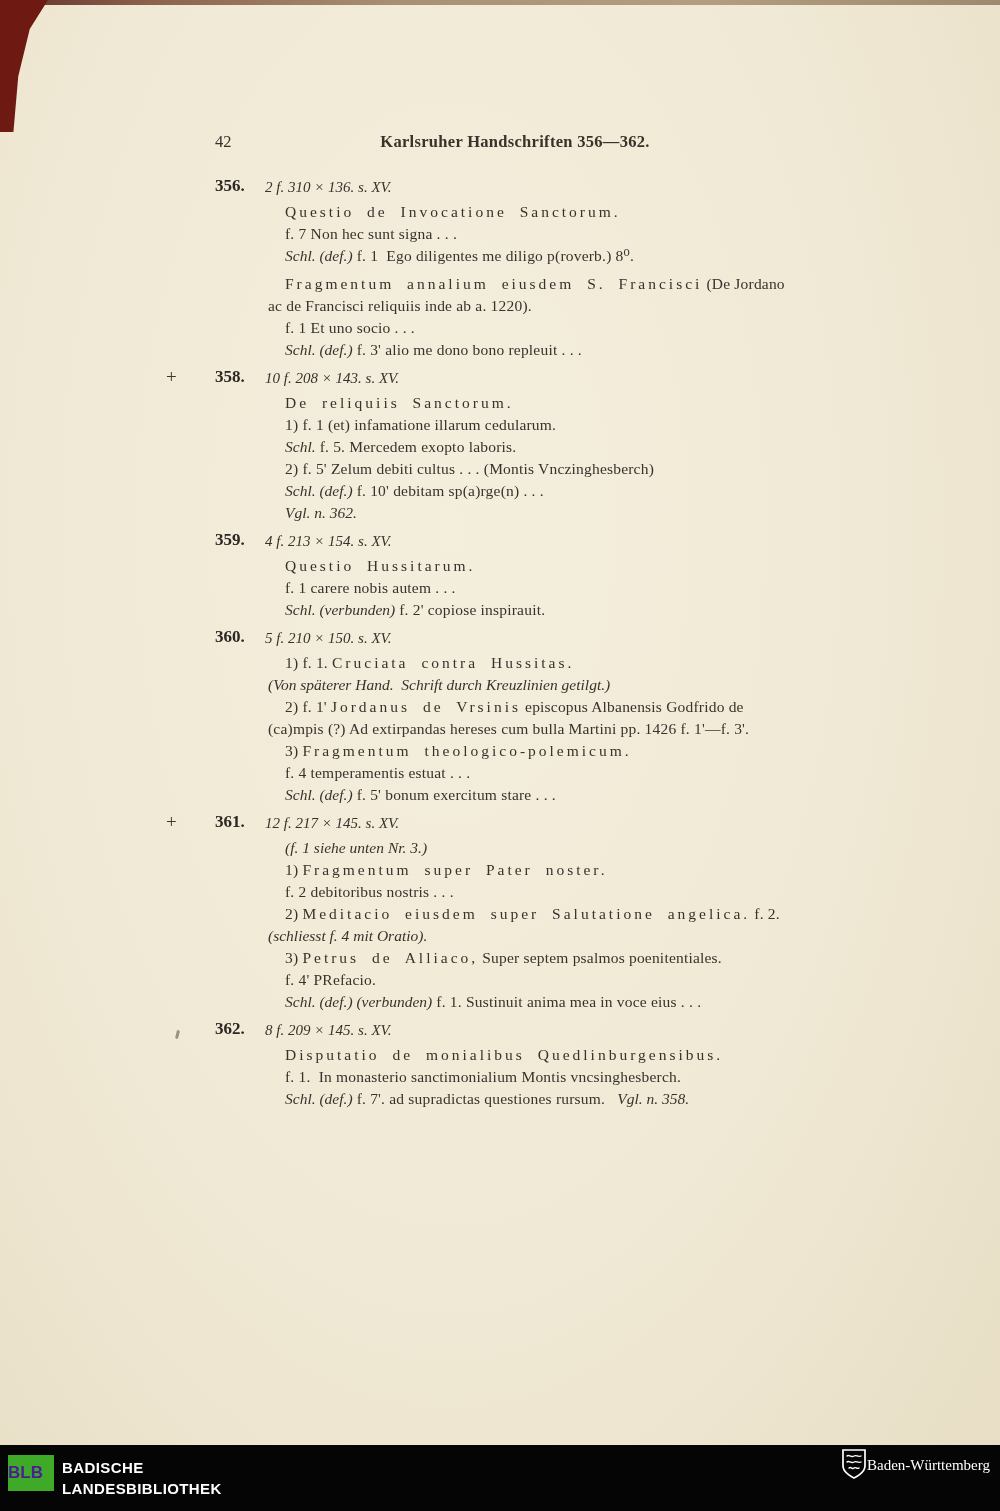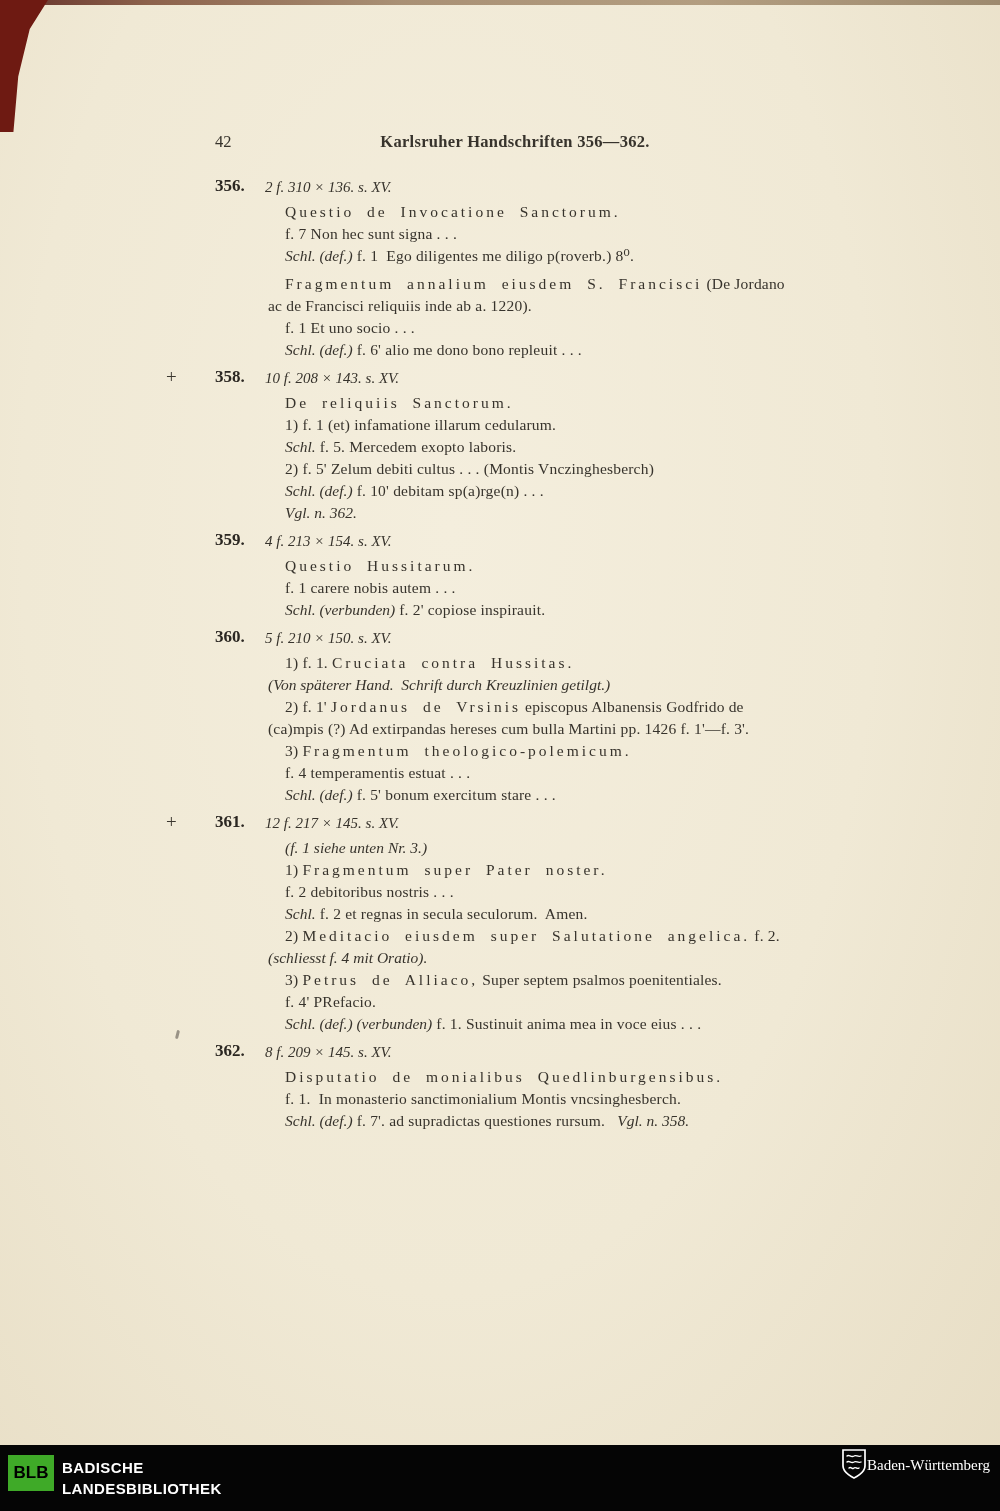--- a/index.html
+++ b/index.html
@@ -34,22 +34,22 @@
   .meta { font-style:italic; font-size:15px; }
   .line { margin-left:20px; white-space:pre-wrap; }
   .line.cont { margin-left:3px; }
   .it { font-style:italic; }
   .sperr { letter-spacing:3px; word-spacing:6px; }
   .rm { letter-spacing:.2px; }
 
   
   .footer { position:absolute; left:0; right:0; bottom:0; height:66px; background:var(--footer_black,#050505); }
   .blb { position:absolute; left:8px; top:10px; width:46px; height:36px;
-    background:var(--logo_green,#3faa28); display:flex; align-items:center; justify-content:center;
-    color:#000000; font-family:"Liberation Sans",sans-serif; font-weight:bold; font-size:17px; }
+    background:var(--logo_green,#3faa28); display:flex; align-items:center; 
+    color:#4c1d95; font-family:"Liberation Sans",sans-serif; font-weight:bold; font-size:17px; }
   .libname { position:absolute; left:62px; top:12px; color:#fff;
     font-family:"Liberation Sans",sans-serif; font-weight:bold; font-size:15px; line-height:21px; letter-spacing:.4px; }
   .bw { position:absolute; right:10px; top:3px; display:flex; flex-direction:row; align-items:center; }
   .coat { display:block; margin-bottom:2px; }
   .bwtext { color:#fff; font-family:"Liberation Serif",serif; font-size:15px; white-space:nowrap; }
 </style>
 </head>
 <body>
 
 <div class="page">
@@ -67,21 +67,21 @@
       <div class="entry">
         <div class="entry-head"><span class="num">356.</span><span class="meta">2 f. 310 × 136. s. XV.</span></div>
         <div class="line"><span class="sperr">Questio de Invocatione Sanctorum.</span></div>
         <div class="line"><span class="rm">f. 7 Non hec sunt signa . . .</span></div>
         <div class="line"><span class="it">Schl. (def.)</span><span class="rm"> f. 1  Ego diligentes me diligo p(roverb.) 8⁰.</span></div>
       </div>
       <div class="entry">
         <div class="line"><span class="sperr">Fragmentum annalium eiusdem S. Francisci</span><span class="rm"> (De Jordano</span></div>
         <div class="line cont"><span class="rm">ac de Francisci reliquiis inde ab a. 1220).</span></div>
         <div class="line"><span class="rm">f. 1 Et uno socio . . .</span></div>
-        <div class="line"><span class="it">Schl. (def.)</span><span class="rm"> f. 6' alio me dono bono repleuit . . .</span></div>
+        <div class="line"><span class="it">Schl. (def.)</span><span class="rm"> f. 3' alio me dono bono repleuit . . .</span></div>
       </div>
       <div class="entry">
         <span class="plus">+</span>
         <div class="entry-head"><span class="num">358.</span><span class="meta">10 f. 208 × 143. s. XV.</span></div>
         <div class="line"><span class="sperr">De reliquiis Sanctorum.</span></div>
         <div class="line"><span class="rm">1) f. 1 (et) infamatione illarum cedularum.</span></div>
         <div class="line"><span class="it">Schl.</span><span class="rm"> f. 5. Mercedem exopto laboris.</span></div>
         <div class="line"><span class="rm">2) f. 5' Zelum debiti cultus . . . (Montis Vnczinghesberch)</span></div>
         <div class="line"><span class="it">Schl. (def.)</span><span class="rm"> f. 10' debitam sp(a)rge(n) . . .</span></div>
         <div class="line"><span class="it">Vgl. n. 362.</span></div>
@@ -101,21 +101,20 @@
         <div class="line"><span class="rm">3) </span><span class="sperr">Fragmentum theologico-polemicum.</span></div>
         <div class="line"><span class="rm">f. 4 temperamentis estuat . . .</span></div>
         <div class="line"><span class="it">Schl. (def.)</span><span class="rm"> f. 5' bonum exercitum stare . . .</span></div>
       </div>
       <div class="entry">
         <span class="plus">+</span>
         <div class="entry-head"><span class="num">361.</span><span class="meta">12 f. 217 × 145. s. XV.</span></div>
         <div class="line"><span class="it">(f. 1 siehe unten Nr. 3.)</span></div>
         <div class="line"><span class="rm">1) </span><span class="sperr">Fragmentum super Pater noster.</span></div>
         <div class="line"><span class="rm">f. 2 debitoribus nostris . . .</span></div>
-        <div class="line"><span class="it">Schl.</span><span class="rm"> f. 2 et regnas in secula seculorum.  Amen.</span></div>
         <div class="line"><span class="rm">2) </span><span class="sperr">Meditacio eiusdem super Salutatione angelica.</span><span class="rm"> f. 2.</span></div>
         <div class="line cont"><span class="it">(schliesst f. 4 mit Oratio).</span></div>
         <div class="line"><span class="rm">3) </span><span class="sperr">Petrus de Alliaco,</span><span class="rm"> Super septem psalmos poenitentiales.</span></div>
         <div class="line"><span class="rm">f. 4' PRefacio.</span></div>
         <div class="line"><span class="it">Schl. (def.) (verbunden)</span><span class="rm"> f. 1. Sustinuit anima mea in voce eius . . .</span></div>
       </div>
       <div class="entry">
         <div class="entry-head"><span class="num">362.</span><span class="meta">8 f. 209 × 145. s. XV.</span></div>
         <div class="line"><span class="sperr">Disputatio de monialibus Quedlinburgensibus.</span></div>
         <div class="line"><span class="rm">f. 1.  In monasterio sanctimonialium Montis vncsinghesberch.</span></div>

